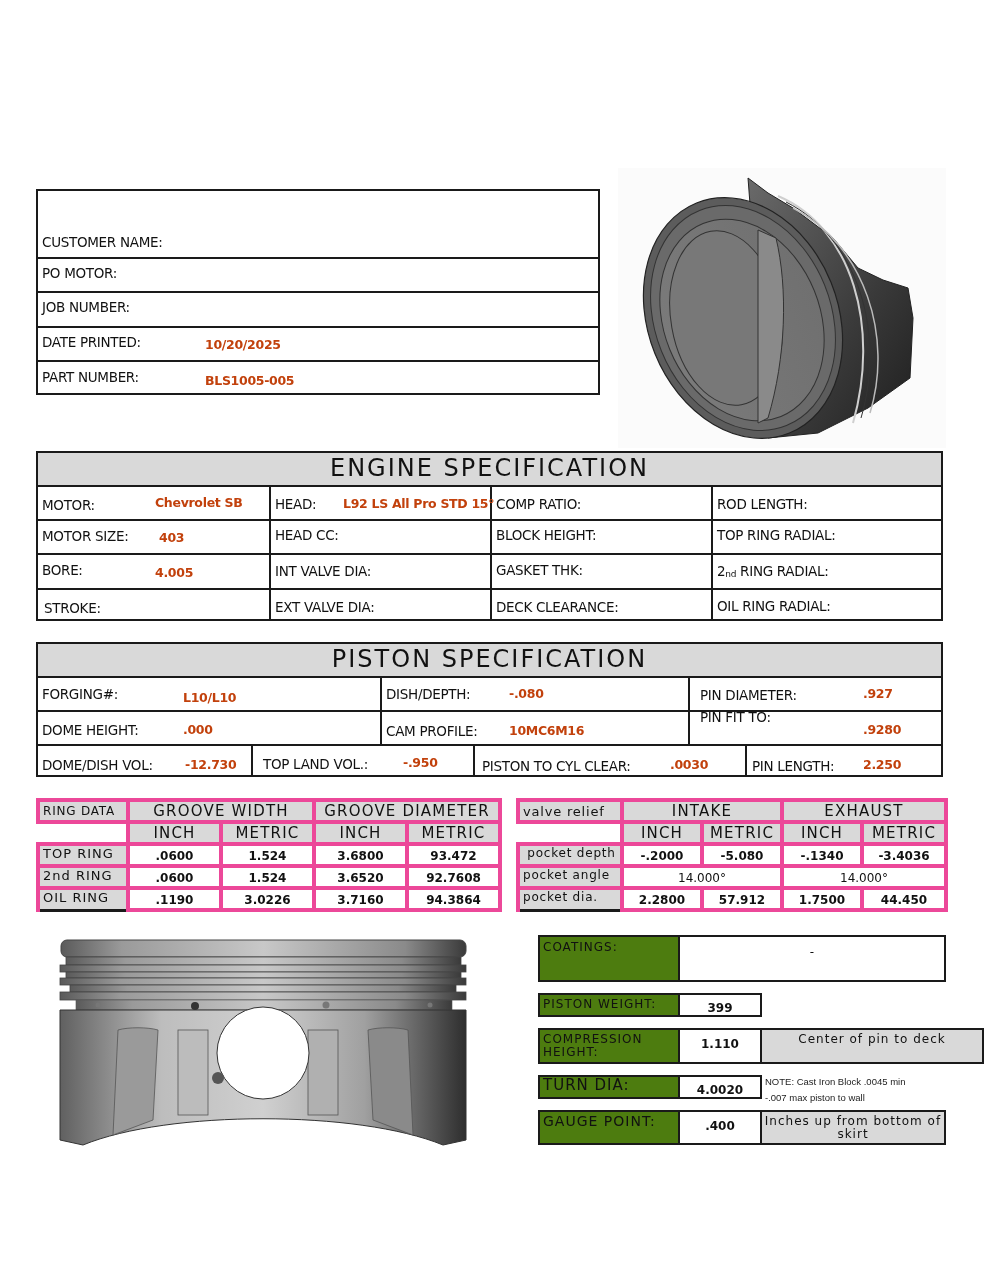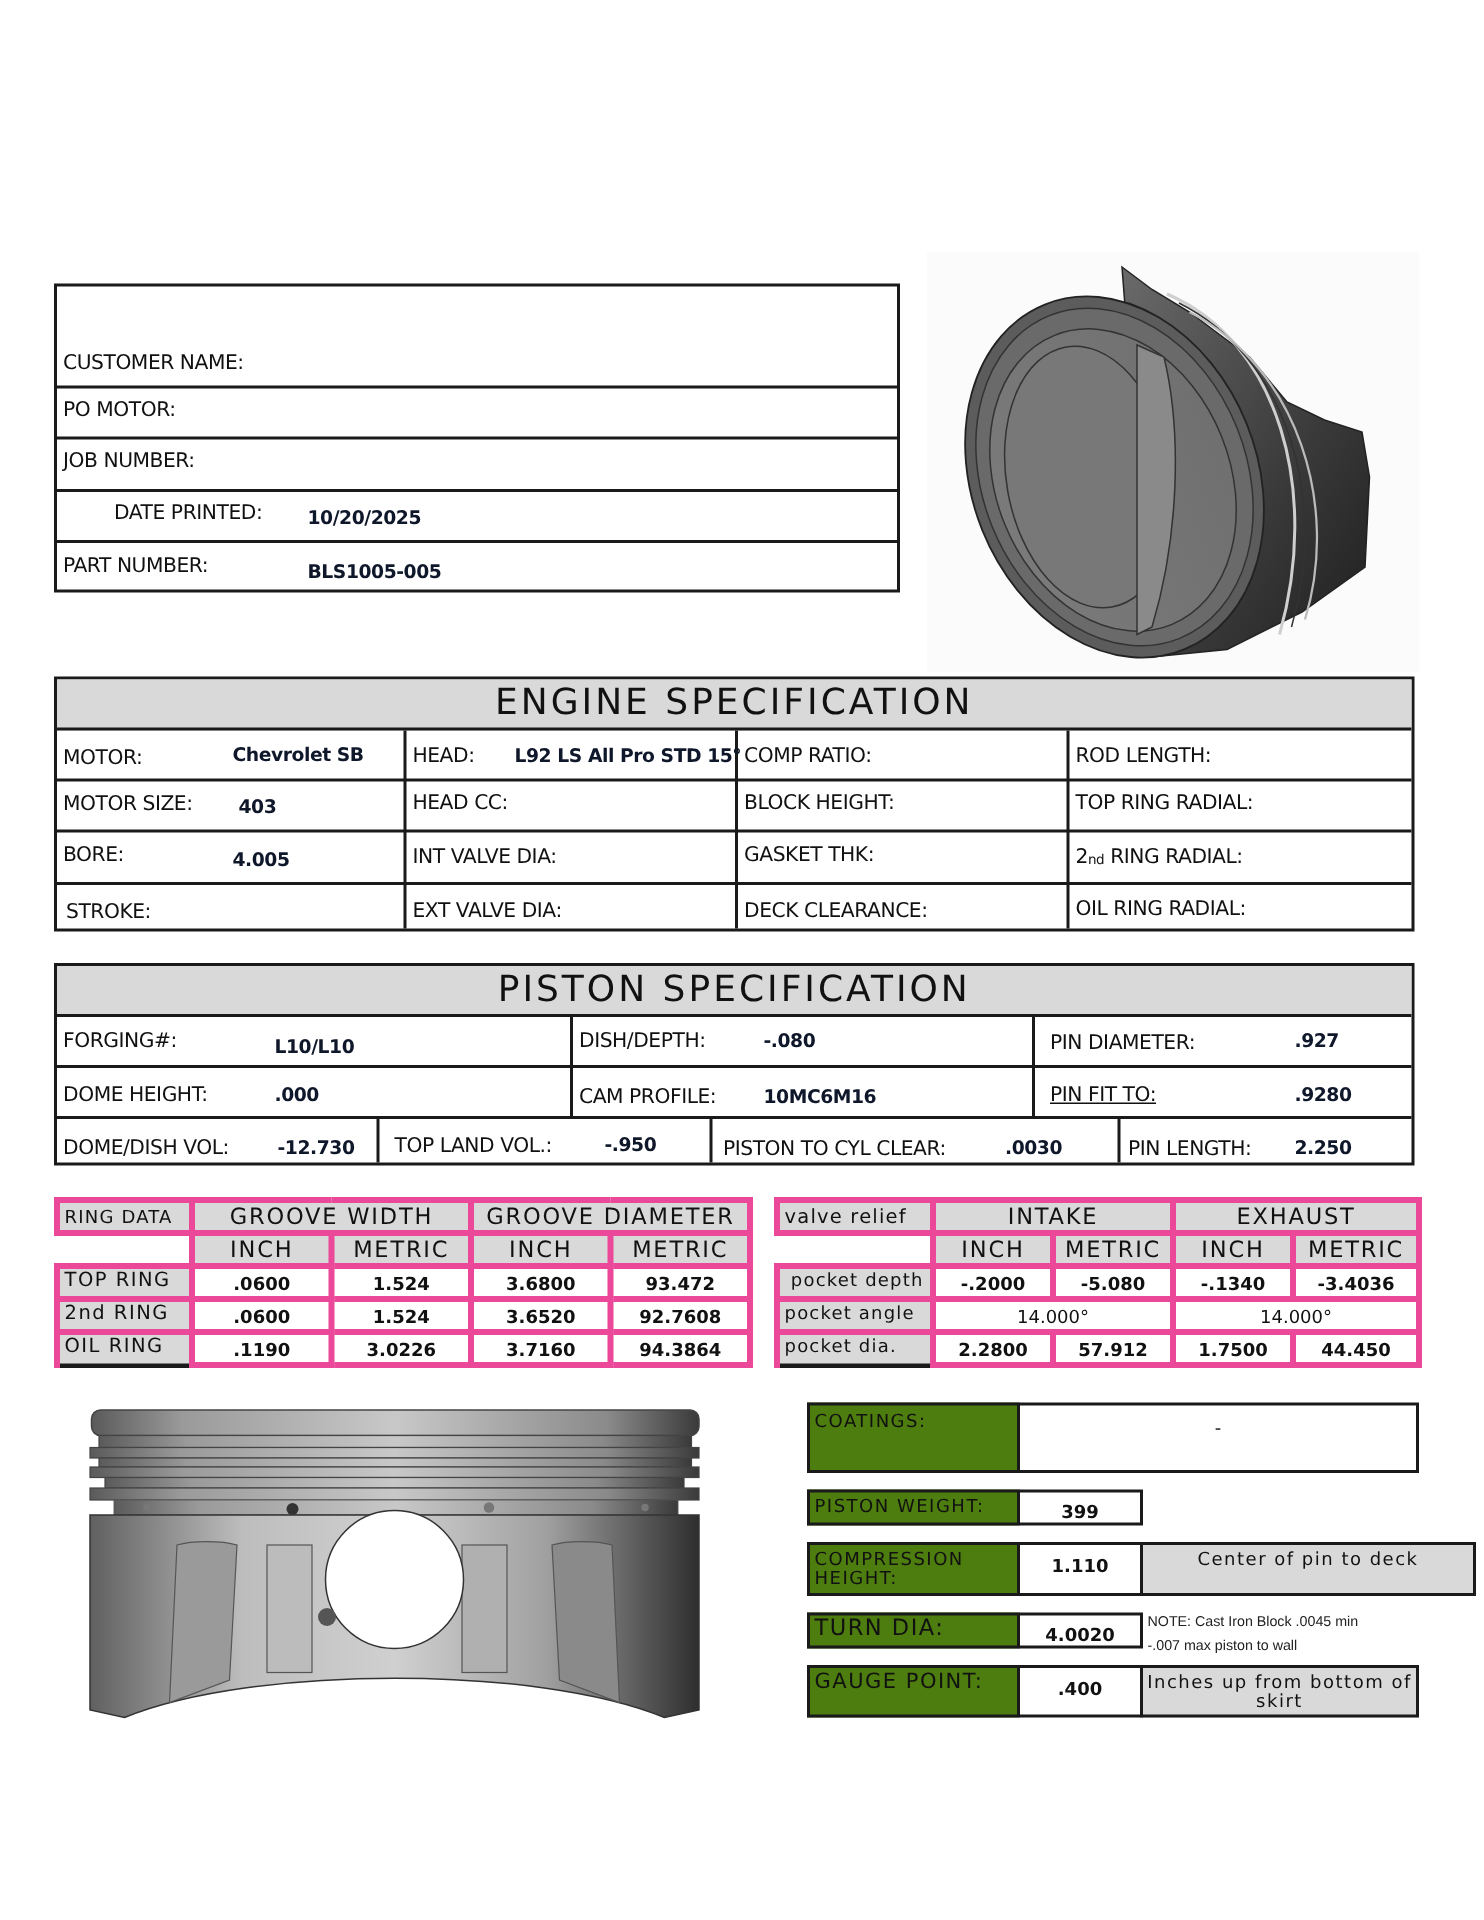--- a/index.html
+++ b/index.html
@@ -6,21 +6,21 @@
   html, body { width: 989px; height: 1280px; background: #ffffff; overflow: hidden; }
   body { position: relative; font-family: "Liberation Sans", "DejaVu Sans", sans-serif; color: #111; }
 
   .abs { position: absolute; }
   .box { position: absolute; border: 2px solid #1a1a1a; background: #fff; }
 
   .title { position: absolute; left: 0; right: 0; text-align: center; font-family: "DejaVu Sans", sans-serif;
            font-size: 24px; letter-spacing: 2px; color: #111; background: #d9d9d9; border-bottom: 2px solid #1a1a1a; }
 
   .lbl { position: absolute; font-family: "DejaVu Sans", sans-serif; font-size: 13.5px; color: #111; white-space: nowrap; letter-spacing: -0.3px; }
-  .val { position: absolute; font-family: "DejaVu Sans", sans-serif; font-size: 12.5px; font-weight: bold; color: #0f172a; white-space: nowrap; letter-spacing: -0.3px; }
+  .val { position: absolute; font-family: "DejaVu Sans", sans-serif; font-size: 12.5px; font-weight: bold; color: #c2410c; white-space: nowrap; letter-spacing: -0.3px; }
   .hline { position: absolute; height: 2px; background: #1a1a1a; }
   .vline { position: absolute; width: 2px; background: #1a1a1a; }
   sub.nd { font-size: 9px; vertical-align: baseline; position: relative; top: 1px; }
 
   
   table.grid { position: absolute; border-collapse: collapse; table-layout: fixed; }
   table.grid td { border: 4px solid #ec4899; text-align: center; font-family: "DejaVu Sans", sans-serif; padding: 0; }
   td.h1 { background: #d9d9d9; font-size: 15px; letter-spacing: 1.2px; height: 22px; }
   td.h2 { background: #d9d9d9; font-size: 15px; letter-spacing: 1.2px; height: 22px; }
   td.rl { background: #d9d9d9; font-size: 13px; letter-spacing: 1px; text-align: left !important; padding-left: 3px !important;
@@ -46,21 +46,21 @@
 
   <span class="lbl" style="left:4px; top:43px;">CUSTOMER NAME:</span>
   <span class="val" style="left:167px; top:44px;"></span>
 
   <span class="lbl" style="left:4px; top:74px;">PO MOTOR:</span>
   <span class="val" style="left:167px; top:75px;"></span>
 
   <span class="lbl" style="left:4px; top:108px;">JOB NUMBER:</span>
   <span class="val" style="left:167px; top:109px;"></span>
 
-  <span class="lbl" style="left:4px; top:143px;margin-left:34px;">DATE PRINTED:</span>
+  <span class="lbl" style="left:4px; top:143px;">DATE PRINTED:</span>
   <span class="val" style="left:167px; top:146px;">10/20/2025</span>
 
   <span class="lbl" style="left:4px; top:178px;">PART NUMBER:</span>
   <span class="val" style="left:167px; top:182px;">BLS1005-005</span>
 </div>
 
 <div class="abs" style="left:618px; top:168px; width:328px; height:280px; background:#fbfbfb;">
   <svg width="328" height="280" viewBox="0 0 328 280">
     <defs>
       <linearGradient id="bodyg" x1="0" y1="0" x2="1" y2="1">
@@ -138,21 +138,21 @@
   <span class="val" style="left:145px; top:46px;">L10/L10</span>
   <span class="lbl" style="left:348px; top:42px;">DISH/DEPTH:</span>
   <span class="val" style="left:471px; top:42px;">-.080</span>
   <span class="lbl" style="left:662px; top:43px;">PIN DIAMETER:</span>
   <span class="val" style="left:825px; top:42px;">.927</span>
 
   <span class="lbl" style="left:4px; top:78px;">DOME HEIGHT:</span>
   <span class="val" style="left:145px; top:78px;">.000</span>
   <span class="lbl" style="left:348px; top:79px;">CAM PROFILE:</span>
   <span class="val" style="left:471px; top:79px;">10MC6M16</span>
-  <span class="lbl" style="left:662px; top:78px;text-decoration:underline;">PIN FIT TO:</span>
+  <span class="lbl" style="left:662px; top:65px;">PIN FIT TO:</span>
   <span class="val" style="left:825px; top:78px;">.9280</span>
 
   <span class="lbl" style="left:4px; top:113px;">DOME/DISH VOL:</span>
   <span class="val" style="left:147px; top:113px;">-12.730</span>
   <span class="lbl" style="left:225px; top:112px;">TOP LAND VOL.:</span>
   <span class="val" style="left:365px; top:111px;">-.950</span>
   <span class="lbl" style="left:444px; top:114px;">PISTON TO CYL CLEAR:</span>
   <span class="val" style="left:632px; top:113px;">.0030</span>
   <span class="lbl" style="left:714px; top:114px;">PIN LENGTH:</span>
   <span class="val" style="left:825px; top:113px;">2.250</span>

